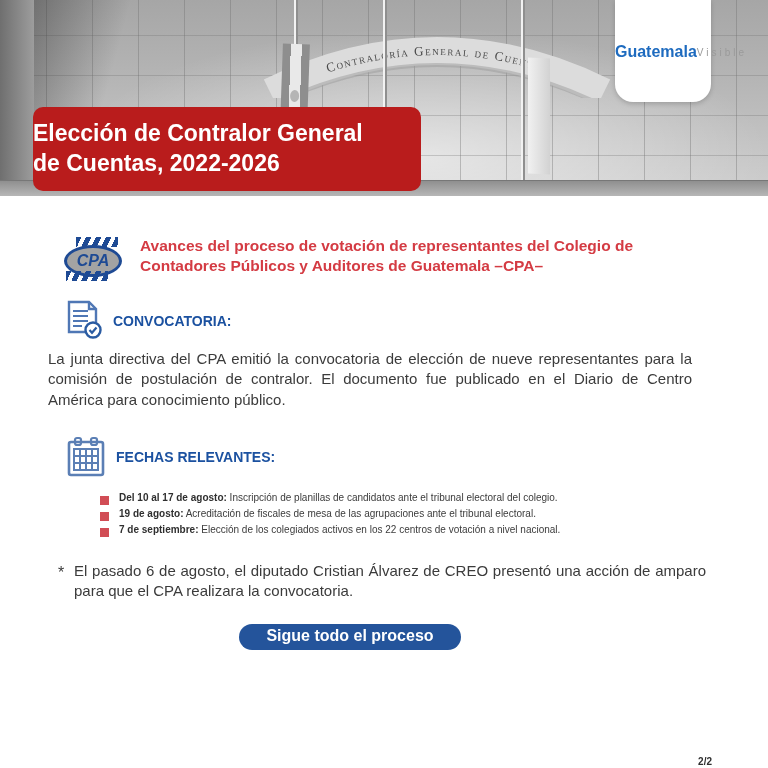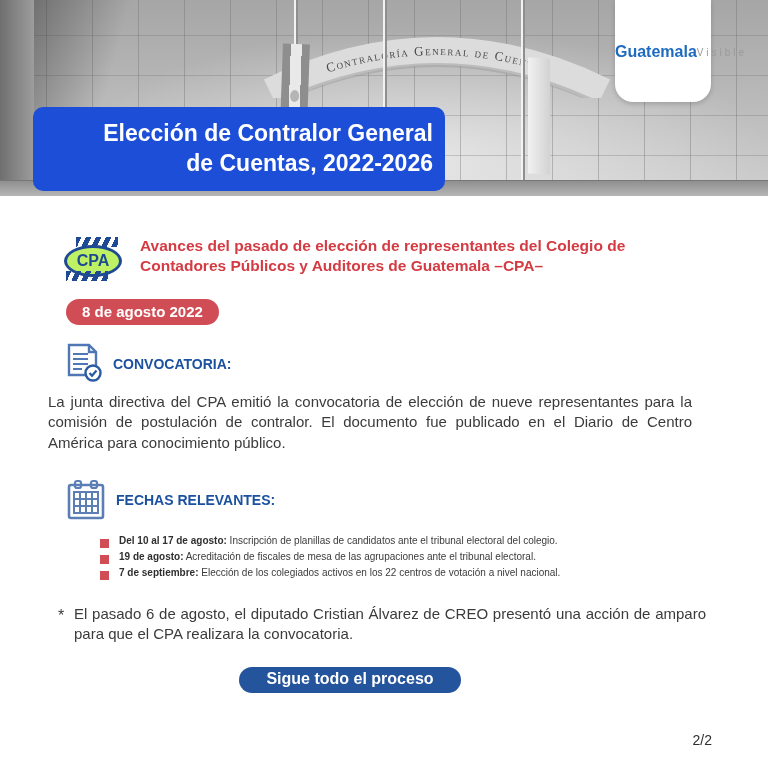--- a/index.html
+++ b/index.html
@@ -26,42 +26,42 @@
   .flag-gt{position:absolute;left:281px;top:44px;width:27px;height:110px;transform:rotate(2deg);
         background:linear-gradient(90deg,#8e8e8e 0 8px,#e9e9e9 8px 19px,#8e8e8e 19px);}
   .flag-gt .emblem{position:absolute;left:9px;top:46px;width:9px;height:12px;border-radius:50%;
         background:#b5b5b5;}
   .flag-white{position:absolute;left:528px;top:58px;width:22px;height:116px;transform:skewY(3deg);
         background:linear-gradient(90deg,#f1f1f1,#d2d2d2);}
   .archsvg{position:absolute;left:262px;top:6px;}
 
   
   .banner{position:absolute;left:33px;top:107px;width:388px;border-radius:10px;
-        background:#1d4ed8;color:#fff;text-align:right;padding:11px 12px 12px;
+        background:#b91c1c;color:#fff;text-align:left;padding:11px 0 12px;
         font-weight:bold;font-size:23px;line-height:1.32;}
 
   
   .logocard{position:absolute;left:615px;top:0;width:96px;height:102px;background:#fff;
         border-radius:0 0 18px 18px;box-shadow:0 2px 5px rgba(0,0,0,.18);
         display:flex;flex-direction:row;align-items:center;justify-content:flex-start;}
   .logocard .mark{margin-top:10px;}
   .logocard .brand{font-size:16px;font-weight:bold;color:#1e6bbf;margin-top:2px;}
   .logocard .sub{font-size:10px;color:#9a9a9a;letter-spacing:3px;margin-top:2px;}
 
   
   .content{position:absolute;top:228px;left:0;width:768px;}
   .cparow{display:flex;align-items:flex-start;margin:8px 62px 0 60px;}
   .cpalogo{position:relative;width:66px;height:46px;flex:0 0 66px;}
   .cpalogo .stripes{position:absolute;height:10px;width:42px;
         background:repeating-linear-gradient(115deg,#1e4a94 0 5px,transparent 5px 9px);}
   .cpalogo .s-top{top:1px;left:16px;}
   .cpalogo .s-bot{bottom:1px;left:6px;}
-  .cpalogo .oval{position:absolute;top:9px;left:4px;width:52px;height:26px;background:#bef264;
+  .cpalogo .oval{position:absolute;top:9px;left:4px;width:52px;height:26px;background:#a3a3a3;
         border:3px solid #1e4a94;border-radius:50%;display:flex;align-items:center;justify-content:center;
-        font-weight:bold;color:#1e4a94;font-size:16px;}
+        font-weight:bold;font-style:italic;color:#1e4a94;font-size:16px;}
   .cpahead{margin-left:14px;color:#d43b43;font-weight:bold;font-size:15.5px;line-height:1.28;}
 
   .datepill{display:inline-block;margin:17px 0 0 66px;background:#d14d55;color:#fff;
         font-weight:bold;font-size:15px;padding:4px 16px 5px;border-radius:14px;}
 
   .sechead{display:flex;align-items:center;margin:18px 0 0 66px;}
   .sechead .ttl{margin-left:10px;color:#1b51a0;font-weight:bold;font-size:14px;}
   .para{margin:8px 76px 0 48px;font-size:15px;line-height:1.35;text-align:justify;color:#3b3b3b;}
 
   .flist{margin:12px 78px 2px 100px;font-size:10px;line-height:1.35;color:#3b3b3b;}
@@ -70,21 +70,21 @@
   .fitem .txt{margin-left:10px;text-align:justify;}
   .fitem .txt b{color:#2f2f2f;}
 
   .footnote{display:flex;margin:24px 62px 0 58px;font-size:15px;line-height:1.38;color:#3b3b3b;}
   .footnote .ast{flex:0 0 12px;font-size:16px;margin-top:1px;}
   .footnote .txt{margin-left:4px;text-align:justify;}
 
   .footerwrap{width:700px;text-align:center;margin-top:22px;}
   .cta{display:inline-block;background:#24549b;color:#fff;font-weight:bold;font-size:16px;
         padding:3px 27px 5px;border-radius:14px;cursor:pointer;}
-  .pageno{position:absolute;right:56px;top:732px;font-size:14px;font-weight:normal;color:#2f2f2f;}
+  .pageno{position:absolute;right:56px;top:756px;font-size:10px;font-weight:bold;color:#2f2f2f;}
 </style>
 </head>
 <body>
 
 <div class="page">
 
   <div class="photo">
     <div class="light"></div>
     <div class="tiles"></div>
     <div class="wedge"></div>
@@ -123,24 +123,23 @@
   </div>
 
   <div class="content">
 
     <div class="cparow">
       <div class="cpalogo">
         <div class="stripes s-top"></div>
         <div class="oval">CPA</div>
         <div class="stripes s-bot"></div>
       </div>
-      <div class="cpahead">Avances del pasado de elección de representantes del Colegio de Contadores Públicos y Auditores de Guatemala –CPA–</div>
-    </div>
-
-    <div class="datepill">8 de agosto 2022</div>
+      <div class="cpahead">Avances del proceso de votación de representantes del Colegio de Contadores Públicos y Auditores de Guatemala –CPA–</div>
+    </div>
+
 
     <div class="sechead">
       <svg width="37" height="41" viewBox="0 0 37 41">
         <path d="M3,2 h20 l7,7 v23 h-27 z" fill="none" stroke="#4f77b5" stroke-width="2.4"></path>
         <path d="M23,2 v7 h7" fill="none" stroke="#4f77b5" stroke-width="2.4"></path>
         <line x1="7" y1="11" x2="22" y2="11" stroke="#4f77b5" stroke-width="2"></line>
         <line x1="7" y1="16" x2="22" y2="16" stroke="#4f77b5" stroke-width="2"></line>
         <line x1="7" y1="21" x2="22" y2="21" stroke="#4f77b5" stroke-width="2"></line>
         <line x1="7" y1="26" x2="16" y2="26" stroke="#4f77b5" stroke-width="2"></line>
         <circle cx="27" cy="30" r="7.5" fill="#fff" stroke="#2a5ba2" stroke-width="2.4"></circle>

